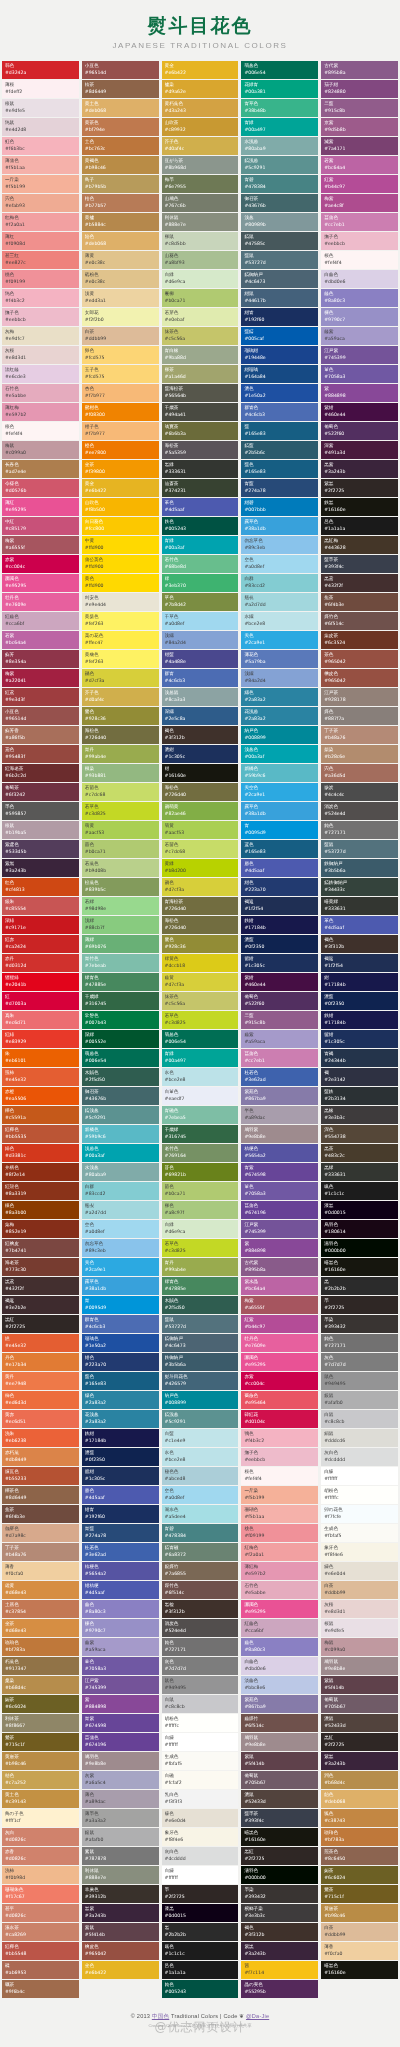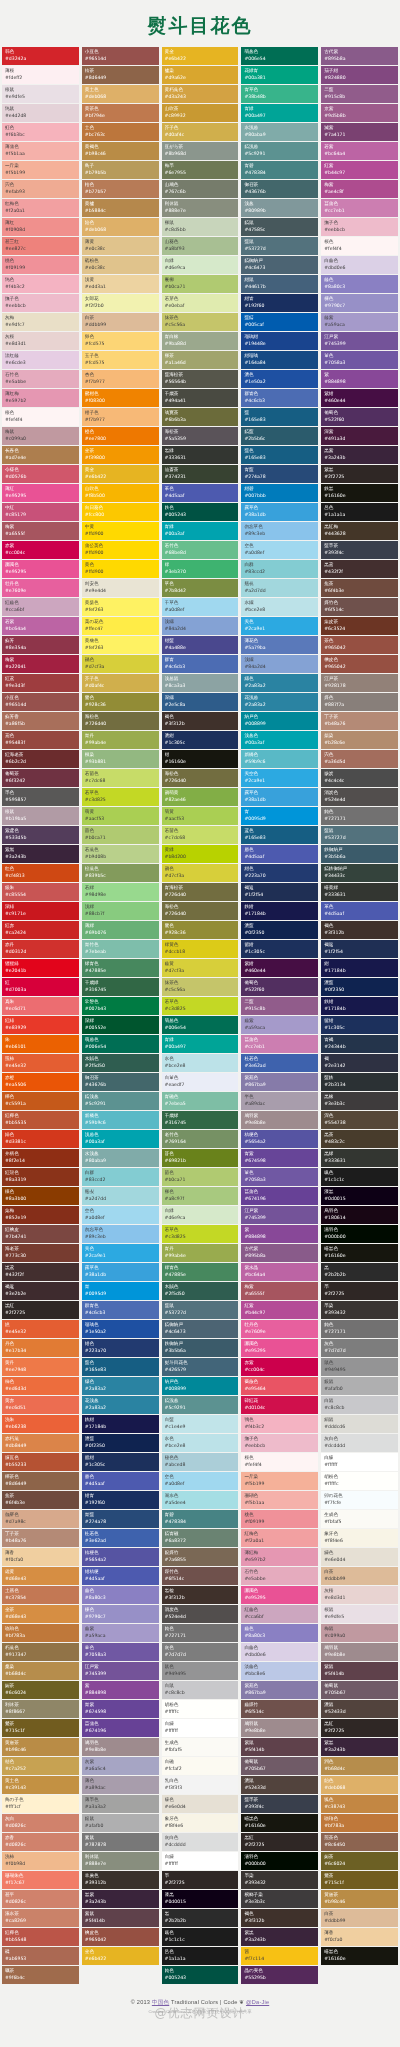--- a/index.html
+++ b/index.html
@@ -65,20 +65,21 @@
     letter-spacing:1px; pointer-events:none;
   }
 </style>
 </head>
 <body>
 
 <div id="page">
 
   <div class="header">
     <div class="title-cn">熨斗目花色</div>
+    <div class="title-en">JAPANESE TRADITIONAL COLORS</div>
   </div>
 
   <div class="grid" id="grid">
       <div class="col">
         <div class="swatch dk" style="background: rgb(211, 36, 42);">
           <span class="nm">韩色</span>
           <span class="hx">#d3242a</span>
         </div>
         <div class="swatch lt" style="background: rgb(253, 239, 242);">
           <span class="nm">薄桜</span>

